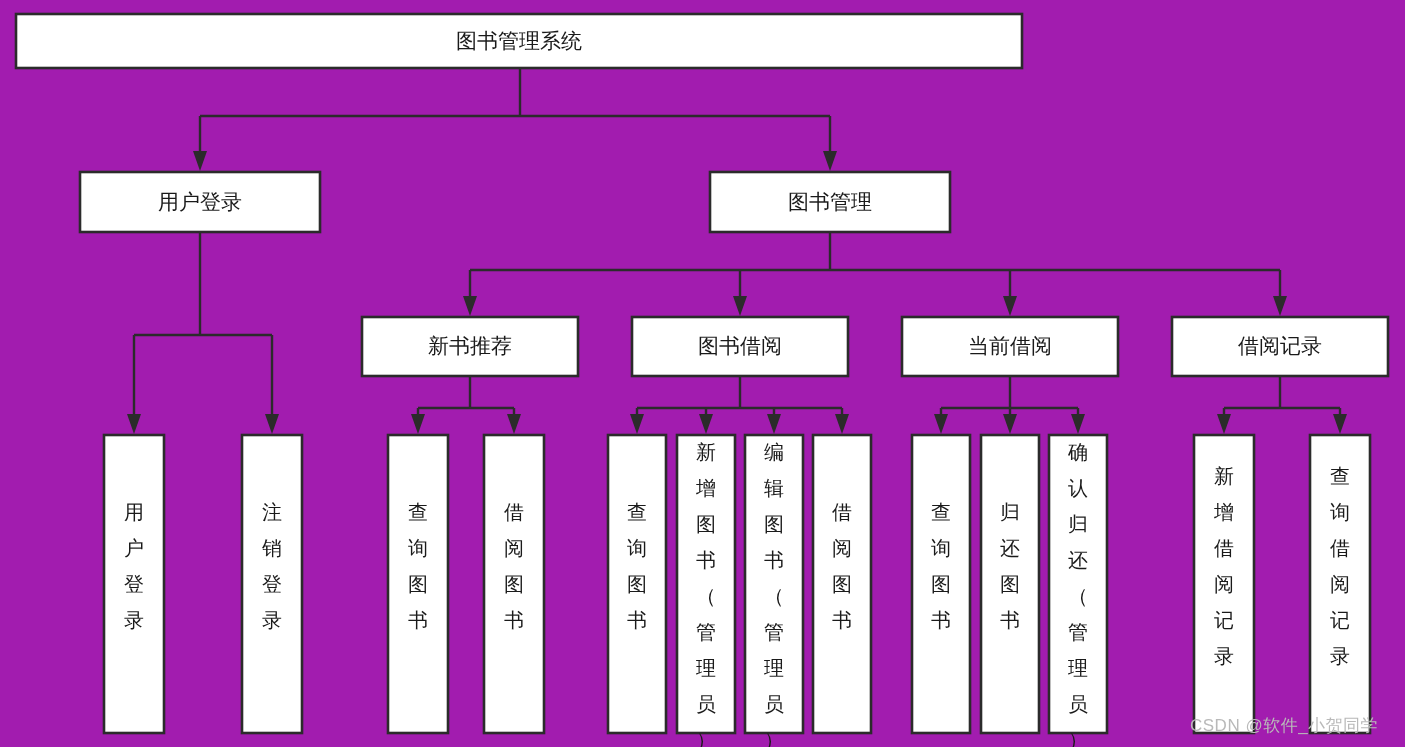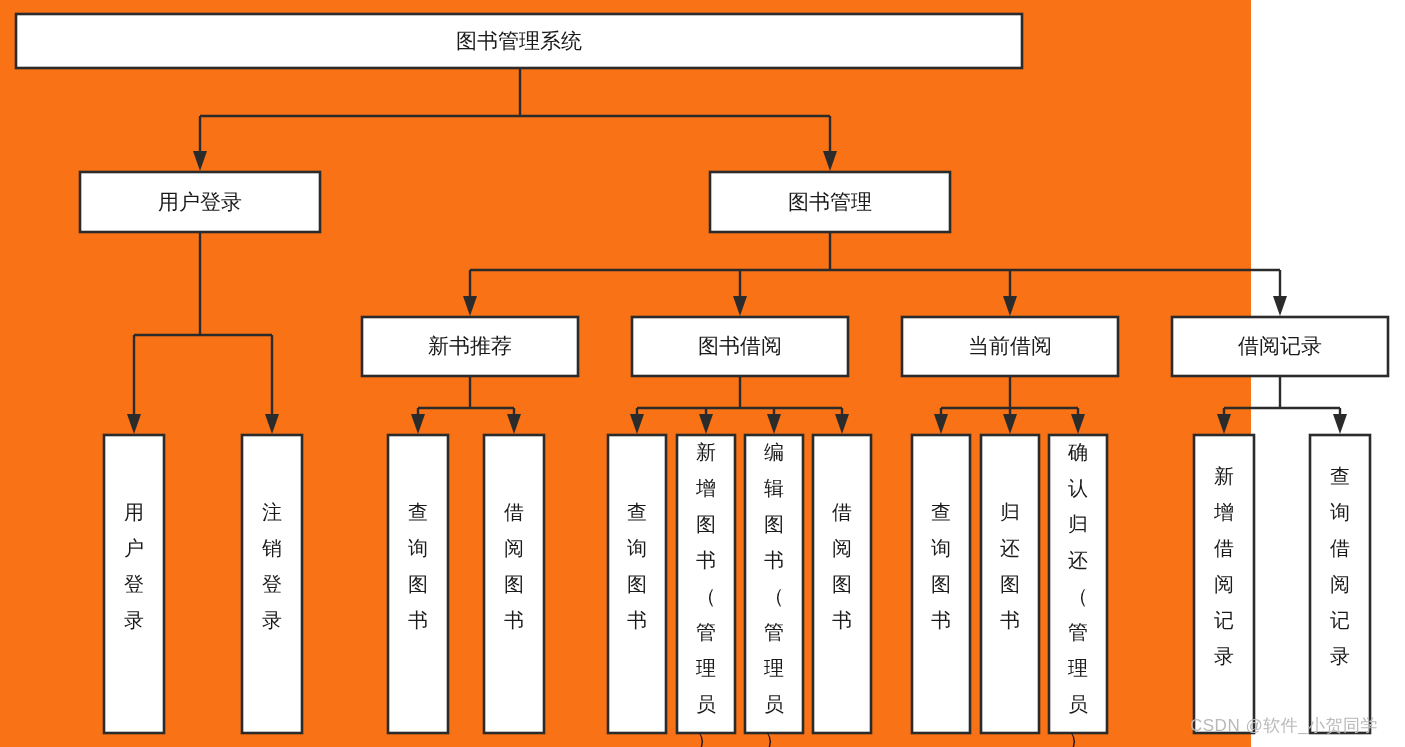--- a/index.html
+++ b/index.html
@@ -8,23 +8,23 @@
     background: #ffffff;
   }
   body {
     width: 1405px;
     height: 747px;
     font-family: "Liberation Sans", "DejaVu Sans", sans-serif;
     overflow: hidden;
   }
   #diagram-root {
     position: relative;
-    width: 1251px;
+    width: 1405px;
     height: 747px;
-    background: #f97316;
+    background: #a21caf;
   }
   svg.diagram-svg {
     position: absolute;
     top: 0;
     left: 0;
     width: 1405px;
     height: 747px;
     display: block;
   }
   .node-box {

